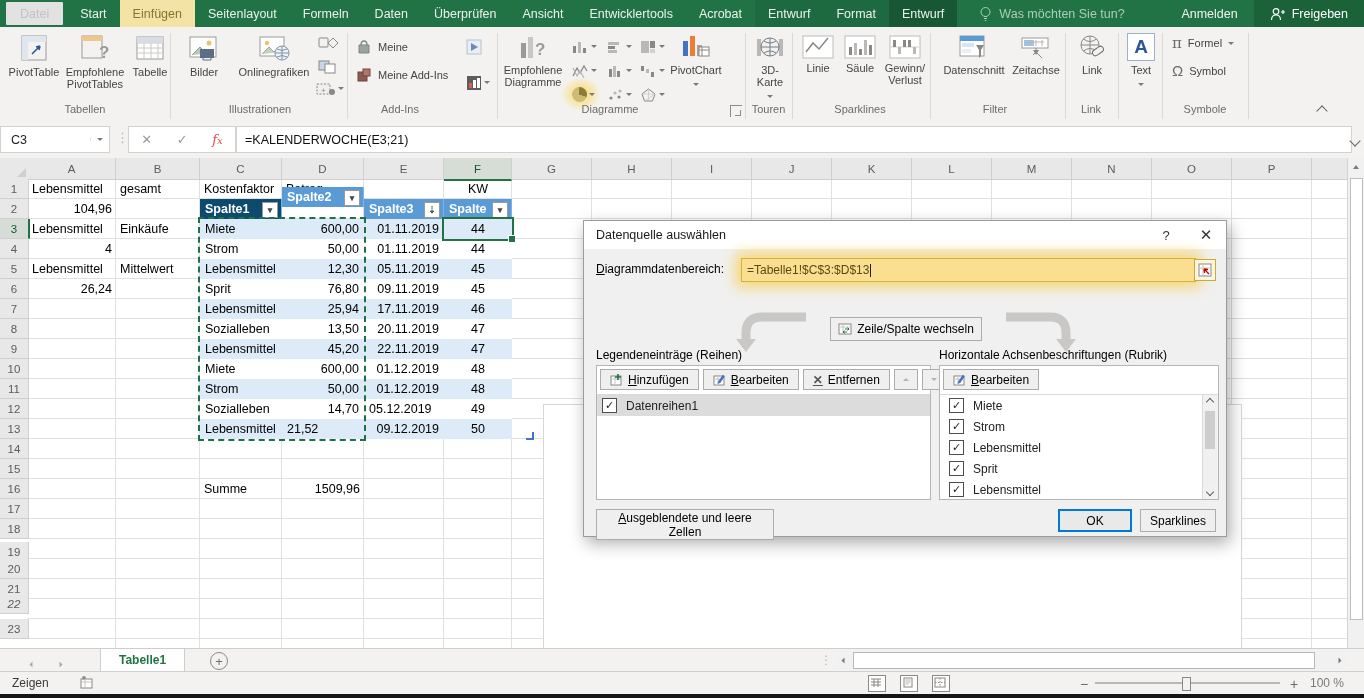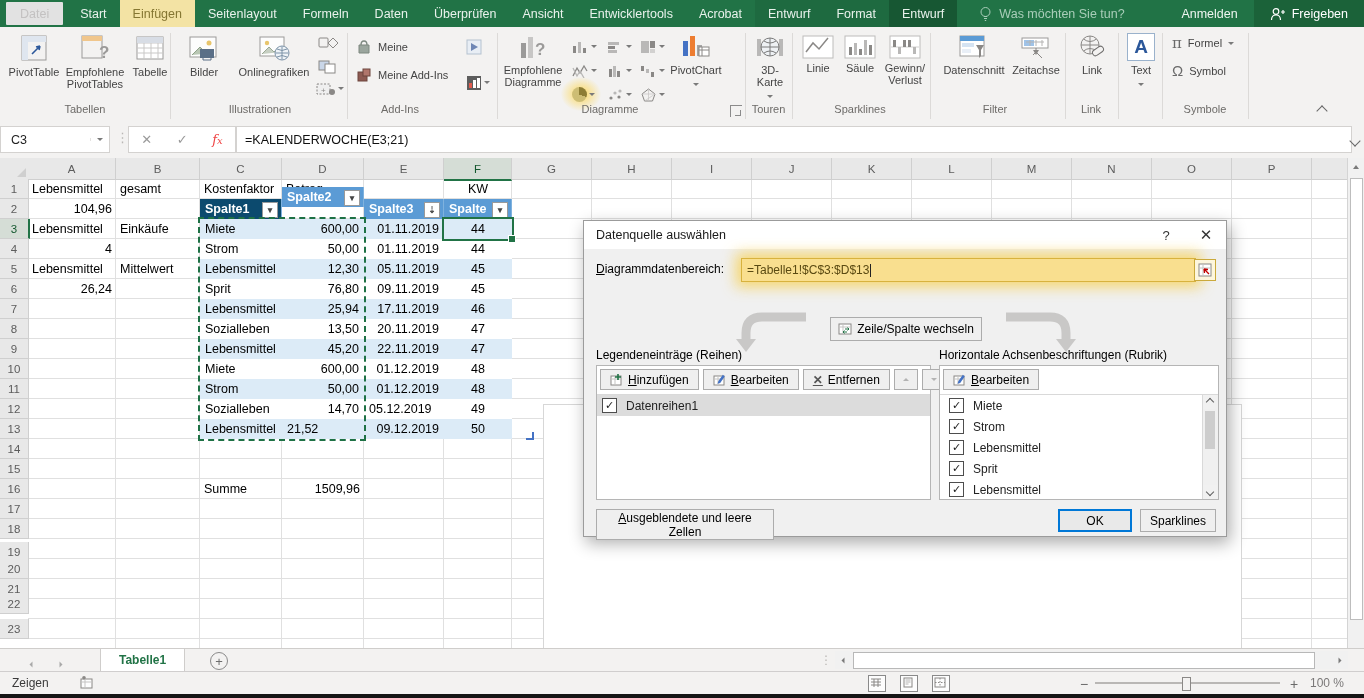--- a/index.html
+++ b/index.html
@@ -549,21 +549,21 @@
         <div class="rowhdr" style="top: 241px; height: 19px;">12</div>
         <div class="rowhdr" style="top: 261px; height: 19px;">13</div>
         <div class="rowhdr" style="top: 281px; height: 19px;">14</div>
         <div class="rowhdr" style="top: 301px; height: 19px;">15</div>
         <div class="rowhdr" style="top: 321px; height: 19px;">16</div>
         <div class="rowhdr" style="top: 341px; height: 19px;">17</div>
         <div class="rowhdr" style="top: 361px; height: 19px;">18</div>
         <div class="rowhdr" style="top: 384px; height: 19px;">19</div>
         <div class="rowhdr" style="top: 401px; height: 19px;">20</div>
         <div class="rowhdr" style="top: 421px; height: 19px;">21</div>
-        <div class="rowhdr" style="top: 436px; height: 19px;">22</div>
+        <div class="rowhdr" style="top: 436px; height: 19px; font-style: italic;">22</div>
         <div class="rowhdr" style="top: 461px; height: 19px;">23</div>
       </div>
   <div id="cells">
         <div class="cell" style="left: 28px; width: 80px; top: 21px;">Lebensmittel</div>
         <div class="cell" style="left: 116px; width: 76px; top: 21px;">gesamt</div>
         <div class="cell" style="left: 200px; width: 74px; top: 21px;">Kostenfaktor</div>
         <div class="cell" style="left: 282px; width: 74px; top: 21px;">Betrag</div>
         <div class="cell c" style="left: 444px; width: 60px; top: 21px;">KW</div>
         <div class="cell r" style="left: 28px; width: 80px; top: 41px;">104,96</div>
         <div class="cell" style="left: 28px; width: 80px; top: 61px;">Lebensmittel</div>

